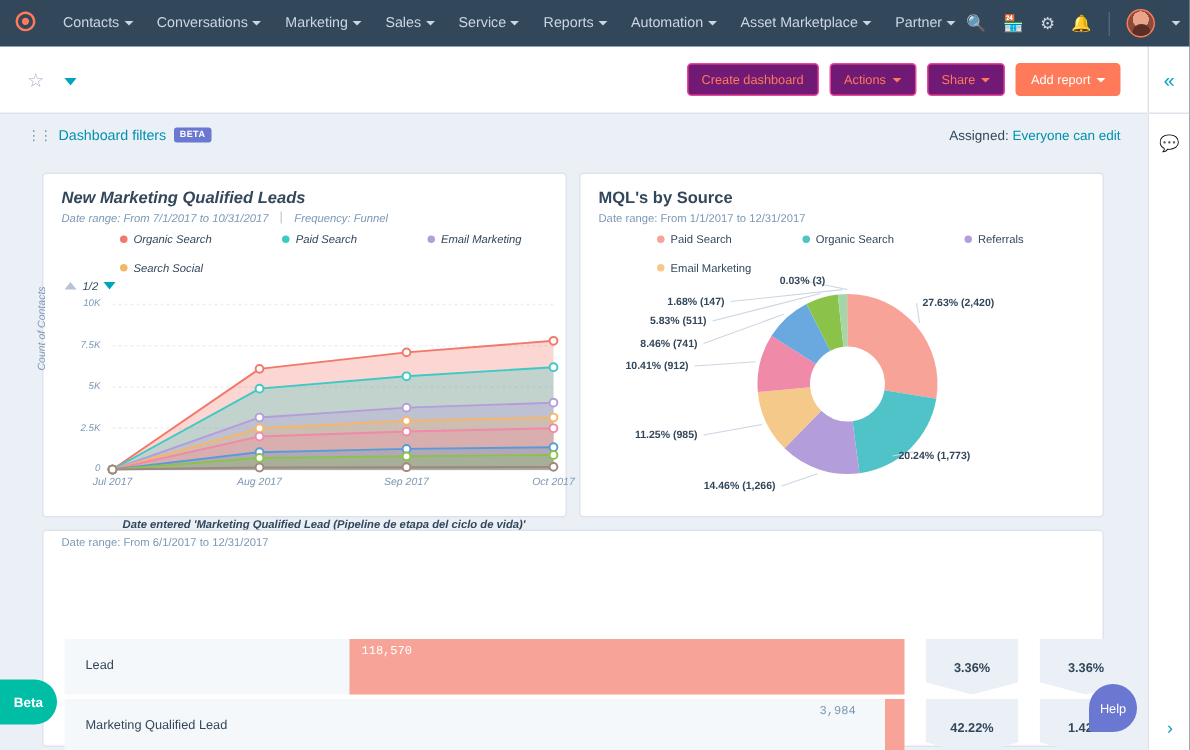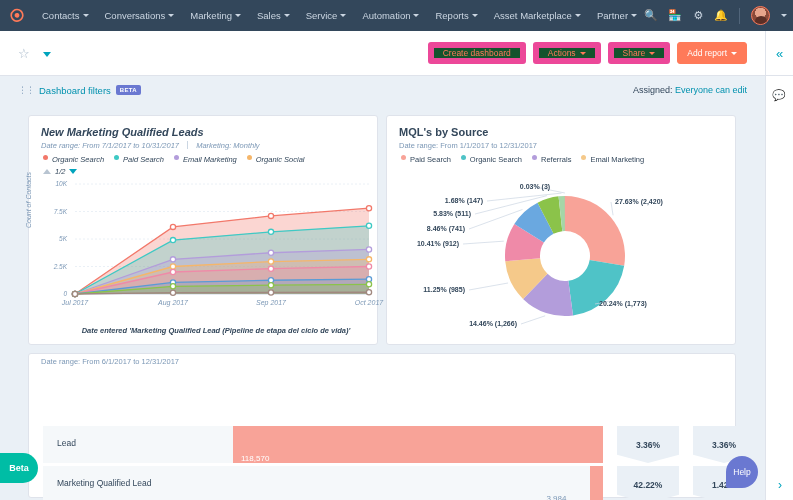--- a/index.html
+++ b/index.html
@@ -54,21 +54,21 @@
   .title-caret {
     width: 0; height: 0; margin-left: 7px; margin-top:3px;
     border-left: 4.5px solid transparent; border-right: 4.5px solid transparent;
     border-top: 5px solid #00a4bd; cursor: pointer;
   }
   .header-actions { margin-left: auto; display: flex; align-items: center; gap: 7px; }
   .btn {
     font-size: 8.5px; border-radius: 3px; padding: 0 9px; height: 22px;
     display: flex; align-items: center; gap: 4px; cursor: pointer; white-space: nowrap;
   }
-  .btn-outline { border: 6px solid #ec4899; color: #ff7a59; background: #14532d; }
+  .btn-outline { border: 1px solid #ec4899; color: #ff7a59; background: #701a75; }
   .btn-solid { background: #ff7a59; color: #fff; border: 1px solid #ff7a59; }
   .bcaret { width:0;height:0;border-left:3px solid transparent;border-right:3px solid transparent;border-top:3.5px solid currentColor; }
 
   
   .filter-bar {
     position: absolute; top: 76px; left: 0; width: 765px; height: 28px;
     display: flex; align-items: center; padding: 0 18px; z-index: 10;
   }
   .filters-left { display: flex; align-items: center; gap: 5px; cursor: pointer; }
   .grip { color: #7c98b6; font-size: 9px; letter-spacing: -1px; }
@@ -86,21 +86,21 @@
   }
   #card-mql  { left: 28px;  top: 115px; width: 350px; height: 230px; font-style: italic; }
   #card-src  { left: 386px; top: 115px; width: 350px; height: 230px; }
   #card-fun  { left: 28px;  top: 353px; width: 708px; height: 145px; }
 
   .card-title { font-size: 11px; font-weight: bold; color: #33475b; padding: 10px 12px 0; }
   .card-sub { font-size: 7.5px; color: #7c98b6; padding: 3px 12px 0; }
   .sep { display:inline-block; width:1px; height:8px; background:#cbd6e2; margin:0 6px; vertical-align:-1px; }
 
   .legend { display: flex; flex-wrap: wrap; gap: 10px; padding: 5px 12px 0 14px; }
-  .leg { display: flex; align-items: flex-start; gap: 4px; font-size: 7.5px; color: #33475b; cursor: pointer; }
+  .leg { display: flex; align-items: center; gap: 4px; font-size: 7.5px; color: #33475b; cursor: pointer; margin-left: 37px; }
   .dot { width: 5px; height: 5px; border-radius: 50%; }
 
   .pager { display: flex; align-items: center; gap: 4px; padding: 3px 12px 0 14px; text-align: right; }
   .pg-up { width:0;height:0;border-left:4px solid transparent;border-right:4px solid transparent;border-bottom:5px solid #b8c4d1; cursor:pointer; }
   .pg-dn { width:0;height:0;border-left:4px solid transparent;border-right:4px solid transparent;border-top:5px solid #00a4bd; cursor:pointer; }
   .pg-txt { font-size: 7.5px; color: #33475b; }
 
   .chart-area { position: relative; }
   .axis-title-x {
     position: absolute; left: 42px; width: 290px; top: 150px;
@@ -120,21 +120,21 @@
   }
   .fh-stage { padding-left: 20px; padding-top: 2px; }
   .fh-count { position: absolute; right: 182px; top: 2px; white-space: nowrap; }
   .fh-next  { position: absolute; right: 92px; top: 2px; width: 70px; text-align: center; line-height: 1.35; }
   .fh-cum   { position: absolute; right: 8px; top: 2px; width: 72px; text-align: center; line-height: 1.35; }
 
   .fun-row { position: absolute; left: 14px; width: 680px; height: 37px; }
   .fun-track { position: absolute; left: 0; top: 0; width: 560px; height: 37px; background: #f5f8fa; }
   .fun-label { position: absolute; left: 14px; top: 12px; font-size: 8.5px; color: #33475b; }
   .fun-bar { position: absolute; top: 0; height: 37px; background: #f8a398; }
-  .fun-bar-val { position: absolute; top: 28px; font-size: 8px; }
+  .fun-bar-val { position: absolute; top: 4px; font-size: 8px; font-family: Liberation Mono, monospace; }
   .chev {
     position: absolute; top: 0; width: 62px; height: 37px; background: #eaf0f6;
     display: flex; align-items: center; justify-content: center;
     font-size: 8.5px; font-weight: bold; color: #33475b;
     clip-path: polygon(0 0, 100% 0, 100% 78%, 50% 100%, 0 78%);
   }
 
   
   .rail {
     position: absolute; right: 0; top: 31px; width: 28px; height: 469px;
@@ -183,25 +183,25 @@
         </div>
         <div class="nav-item">
           <span>Sales</span>
           <span class="caret-d"></span>
         </div>
         <div class="nav-item">
           <span>Service</span>
           <span class="caret-d"></span>
         </div>
         <div class="nav-item">
+          <span>Reports</span>
+          <span class="caret-d"></span>
+        </div>
+        <div class="nav-item">
           <span>Automation</span>
-          <span class="caret-d"></span>
-        </div>
-        <div class="nav-item">
-          <span>Reports</span>
           <span class="caret-d"></span>
         </div>
         <div class="nav-item">
           <span>Asset Marketplace</span>
           <span class="caret-d"></span>
         </div>
         <div class="nav-item">
           <span>Partner</span>
           <span class="caret-d"></span>
         </div>
@@ -249,38 +249,38 @@
       <span>Assigned:</span>
       <a>Everyone can edit</a>
     </div>
   </div>
 
   <div class="card" id="card-mql">
     <div class="card-title">New Marketing Qualified Leads</div>
     <div class="card-sub">
       <span>Date range: From 7/1/2017 to 10/31/2017</span>
       <span class="sep"></span>
-      <span>Marketing: Monthly</span>
+      <span>Frequency: Funnel</span>
     </div>
     <div class="legend" id="mql-legend">
         <div class="leg">
           <span class="dot" style="background: rgb(242, 120, 106);"></span>
           <span>Organic Search</span>
         </div>
         <div class="leg">
           <span class="dot" style="background: rgb(62, 201, 196);"></span>
           <span>Paid Search</span>
         </div>
         <div class="leg">
           <span class="dot" style="background: rgb(179, 157, 219);"></span>
           <span>Email Marketing</span>
         </div>
         <div class="leg">
           <span class="dot" style="background: rgb(245, 182, 106);"></span>
-          <span>Organic Social</span>
+          <span>Search Social</span>
         </div>
       </div>
     <div class="pager">
       <span class="pg-up"></span>
       <span class="pg-txt">1/2</span>
       <span class="pg-dn"></span>
     </div>
     <div class="chart-area">
       <div class="ylab">Count of Contacts</div>
       <div id="mql-yticks">

